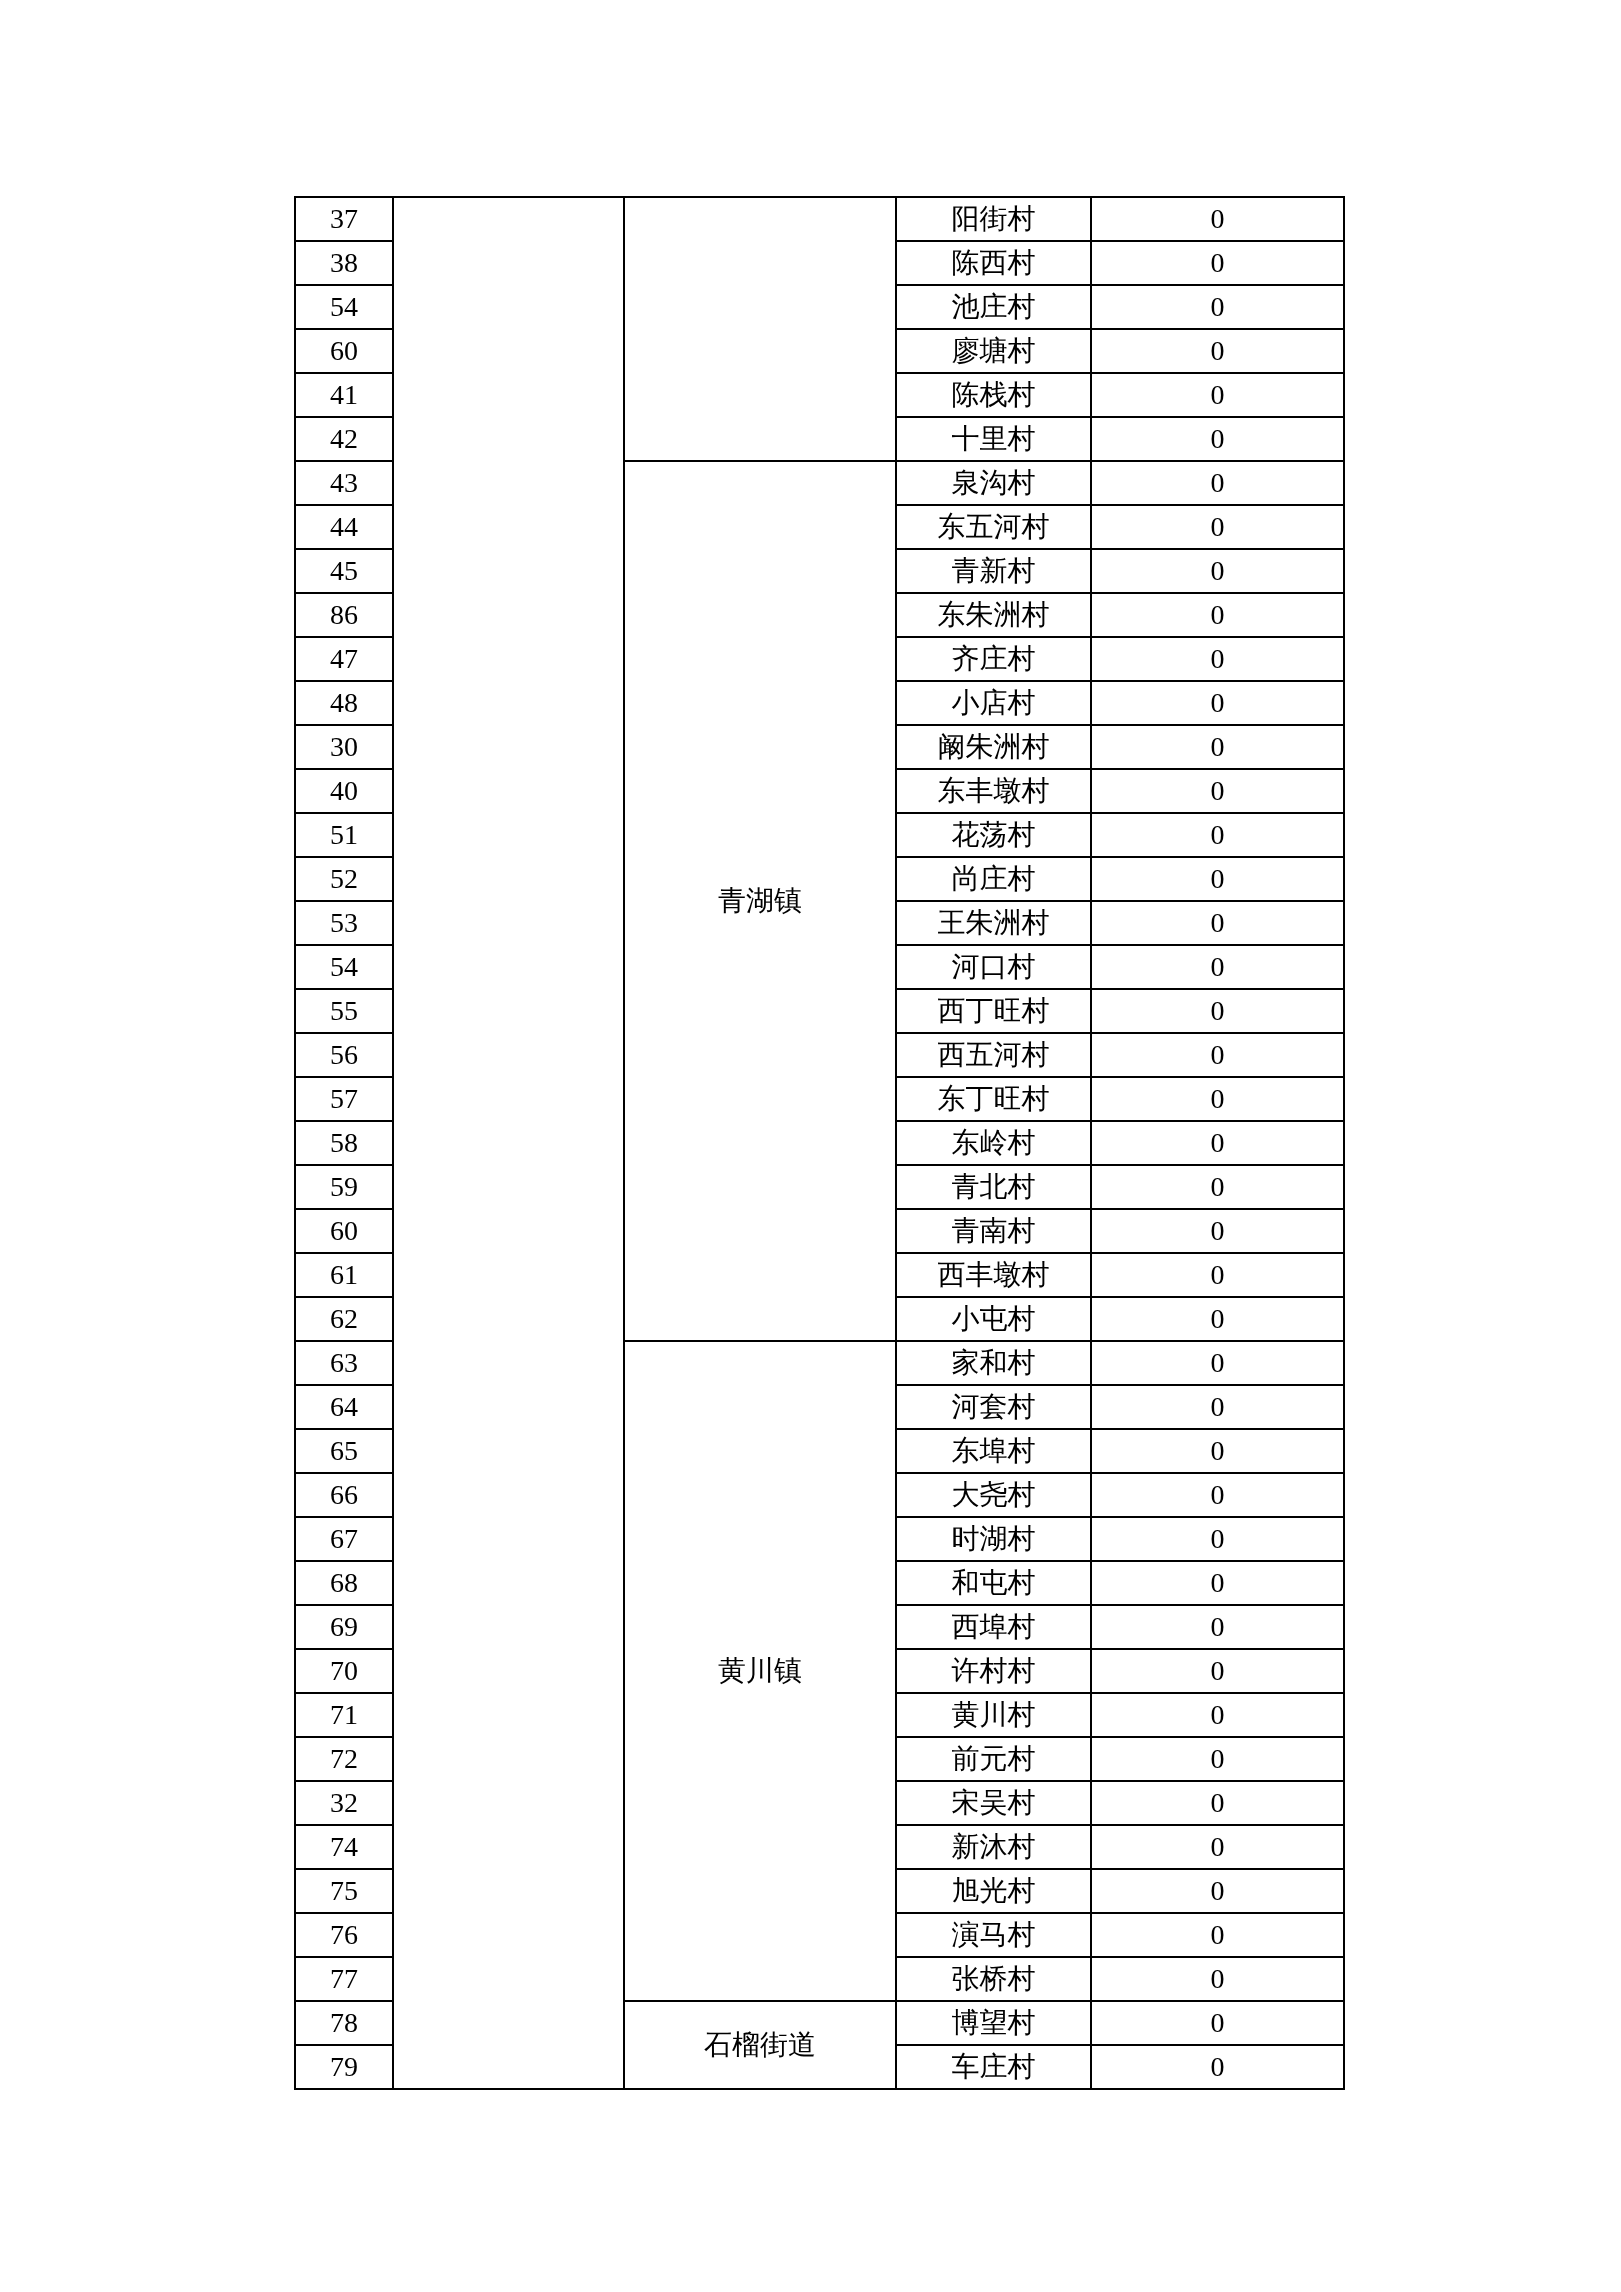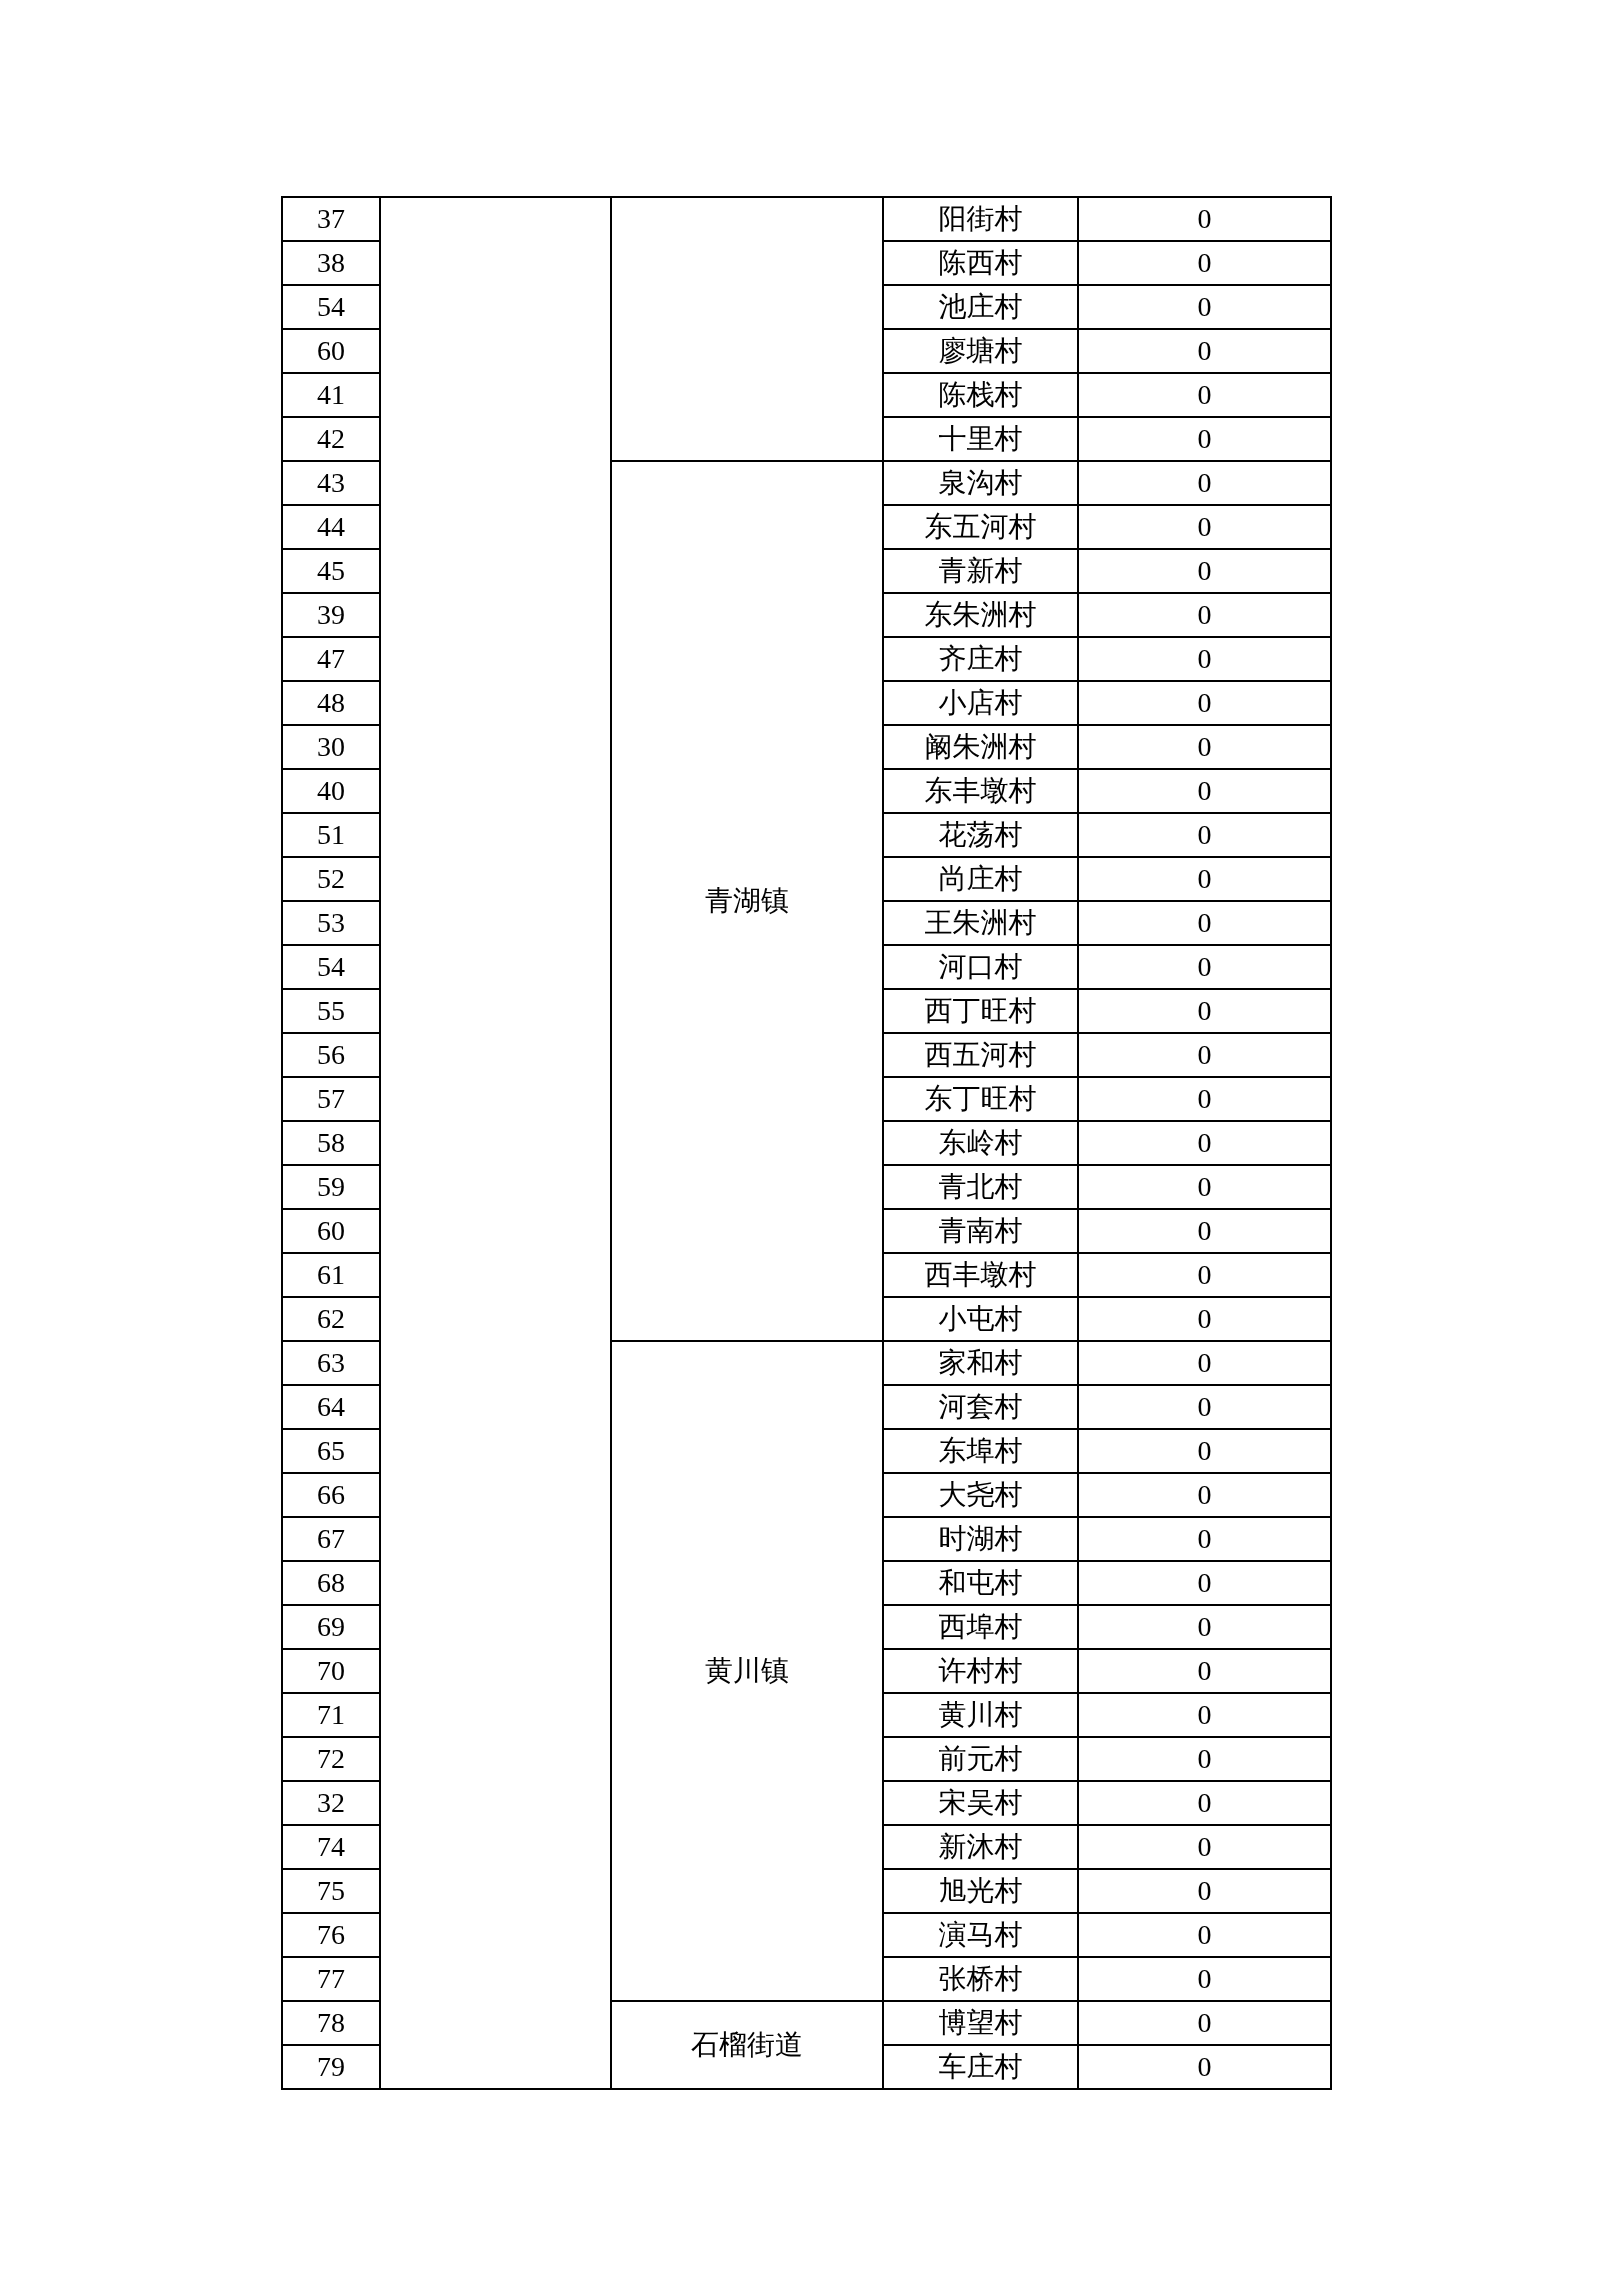--- a/index.html
+++ b/index.html
@@ -11,21 +11,21 @@
     position: relative;
     width: 1621px;
     height: 2293px;
     background: #ffffff;
     overflow: hidden;
     font-family: "Liberation Serif", "DejaVu Serif", serif;
     color: #000000;
   }
   table.village-table {
     position: absolute;
-    left: 281px;
+    left: 294px;
     top: 196px;
     width: 1049px;
     border-collapse: collapse;
     table-layout: fixed;
   }
   table.village-table td {
     border: 2px solid #000000;
     height: 42px; 
     text-align: center;
     vertical-align: middle;
@@ -96,21 +96,21 @@
           <td>44</td>
           <td>东五河村</td>
           <td>0</td>
         </tr>
         <tr>
           <td>45</td>
           <td>青新村</td>
           <td>0</td>
         </tr>
         <tr>
-          <td>39</td>
+          <td>86</td>
           <td>东朱洲村</td>
           <td>0</td>
         </tr>
         <tr>
           <td>47</td>
           <td>齐庄村</td>
           <td>0</td>
         </tr>
         <tr>
           <td>48</td>

